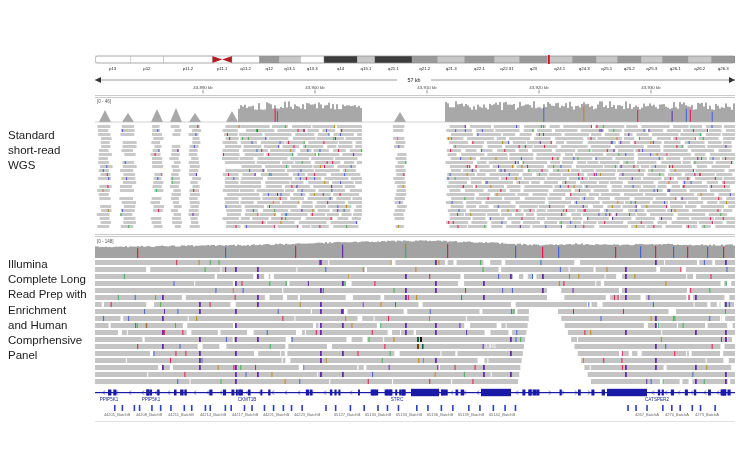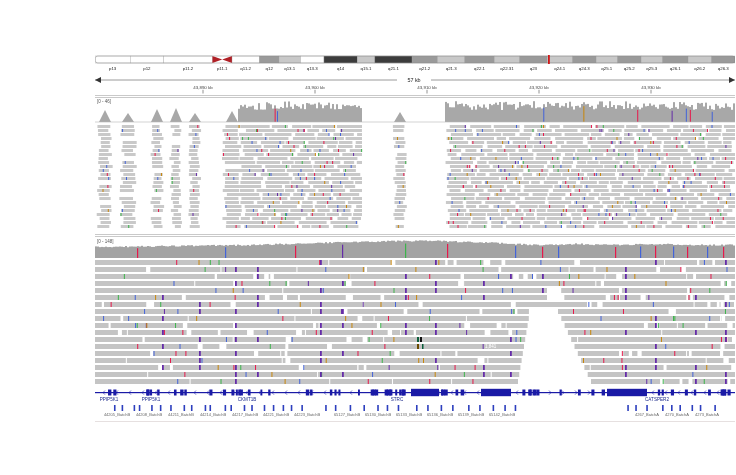--- a/index.html
+++ b/index.html
@@ -14,20 +14,30 @@
   .ins-label{position:absolute;height:6px;line-height:6px;font-size:4.5px;color:#fff;
              padding:0 2px;border-radius:1px;z-index:5;}
   .gene-label{position:absolute;font-size:4.6px;line-height:1;color:#1c2a8a;transform:translateX(-50%);}
   .probe-label{position:absolute;font-size:4px;line-height:1;color:#666;transform:translateX(-50%);white-space:nowrap;}
 </style>
 </head>
 <body>
 
 <div class="root">
 
+  <div class="side-label" style="top:128px">Standard
+short-read
+WGS</div>
+  <div class="side-label" style="top:257px">Illumina
+Complete Long
+Read Prep with
+Enrichment
+and Human
+Comprhensive
+Panel</div>
 
   <svg id="ideo" class="lay" style="left:95px;top:54px" width="640" height="17">
       <rect x="0" y="2" width="35.22935779816514" height="7" fill="#ffffff" stroke="#999" stroke-width="0.35"></rect>
       <text x="17.61467889908257" y="15.5" text-anchor="middle" font-size="4.4" fill="#222">p13</text>
       <rect x="35.22935779816514" y="2" width="33.27217125382263" height="7" fill="#ffffff" stroke="#999" stroke-width="0.35"></rect>
       <text x="51.86544342507645" y="15.5" text-anchor="middle" font-size="4.4" fill="#222">p12</text>
       <rect x="68.50152905198777" y="2" width="48.92966360856269" height="7" fill="#ffffff" stroke="#999" stroke-width="0.35"></rect>
       <text x="92.96636085626912" y="15.5" text-anchor="middle" font-size="4.4" fill="#222">p11.2</text>
       <polygon points="117.43119266055047,2 127.217125382263,5.5 117.43119266055047,9" fill="#b02026"></polygon>
       <polygon points="137.00305810397555,2 127.217125382263,5.5 137.00305810397555,9" fill="#b02026"></polygon>

